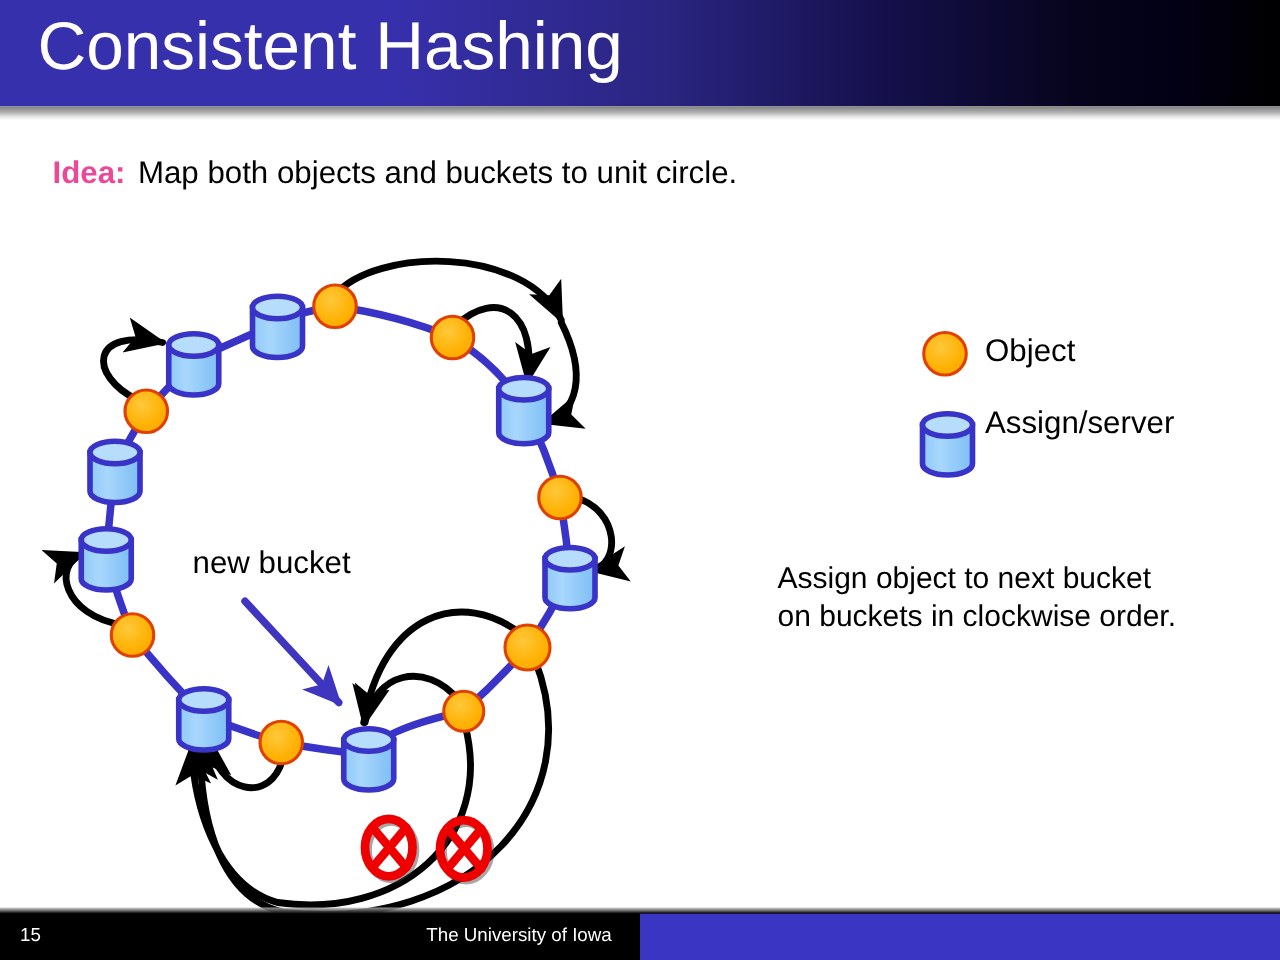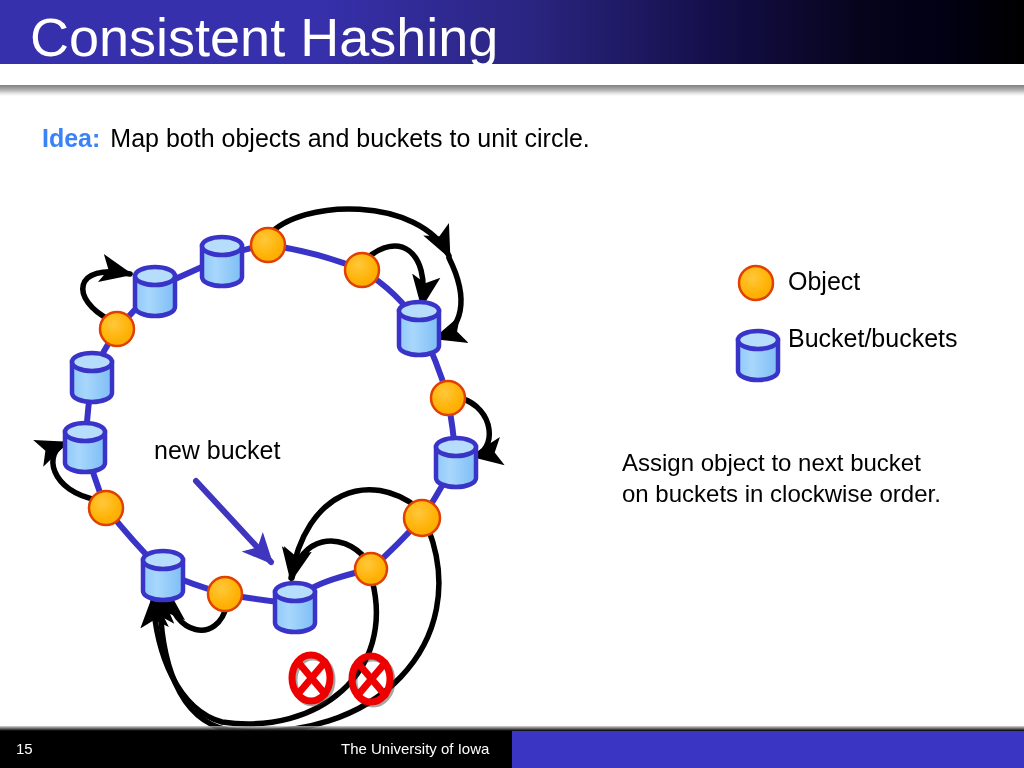--- a/index.html
+++ b/index.html
@@ -13,21 +13,21 @@
     height: 768px;
     background: #ffffff;
     overflow: hidden;
     font-family: "Liberation Sans", sans-serif;
   }
 
   
   #title-bar {
     position: absolute;
     left: 0; top: 0;
-    width: 1024px; height: 64px;
+    width: 1024px; height: 85px;
     background: linear-gradient(to right,
         #3730ad 0%,
         #3730ad 30%,
         #2a2580 52%,
         #140f48 70%,
         #06041c 84%,
         #020014 92%,
         #000000 100%);
   }
   #title-text {
@@ -55,21 +55,21 @@
   
   #idea-line {
     position: absolute;
     left: 42px;
     top: 124px;
     font-size: 25px;
     white-space: nowrap;
   }
   #idea-label {
     font-weight: bold;
-    color: #3b82f6;
+    color: #ec4899;
     font-size: 25px;
   }
   #idea-body {
     color: #000000;
     font-size: 25px;
     margin-left: 10px;
     margin-top: 29px;
   }
 
   
@@ -284,21 +284,21 @@
       <circle cx="756" cy="283" r="17" fill="url(#objGrad)" stroke="#e04000" stroke-width="2.5"></circle>
     </g>
     <g>
       <path d="M738,340 L738,371 A20,9 0 0 0 778,371 L778,340 Z" fill="url(#cylBody)" stroke="#3a33c8" stroke-width="4.5"></path>
       <ellipse cx="758" cy="340" rx="20" ry="9" fill="#b6ddfb" stroke="#3a33c8" stroke-width="4.5"></ellipse>
     </g>
   </svg>
 
   <div id="new-bucket-label" class="legend-text">new bucket</div>
   <div id="legend-object-label" class="legend-text">Object</div>
-  <div id="legend-bucket-label" class="legend-text">Bucket/buckets</div>
+  <div id="legend-bucket-label" class="legend-text">Assign/server</div>
 
   <div id="assign-note"><span>Assign object to next bucket</span>
 <span>on buckets in clockwise order.</span></div>
 
   <div id="footer-black"></div>
   <div id="footer-blue"></div>
   <div id="footer-top-edge"></div>
   <div id="footer-page" class="footer-text">15</div>
   <div id="footer-univ" class="footer-text">The University of Iowa</div>
 

